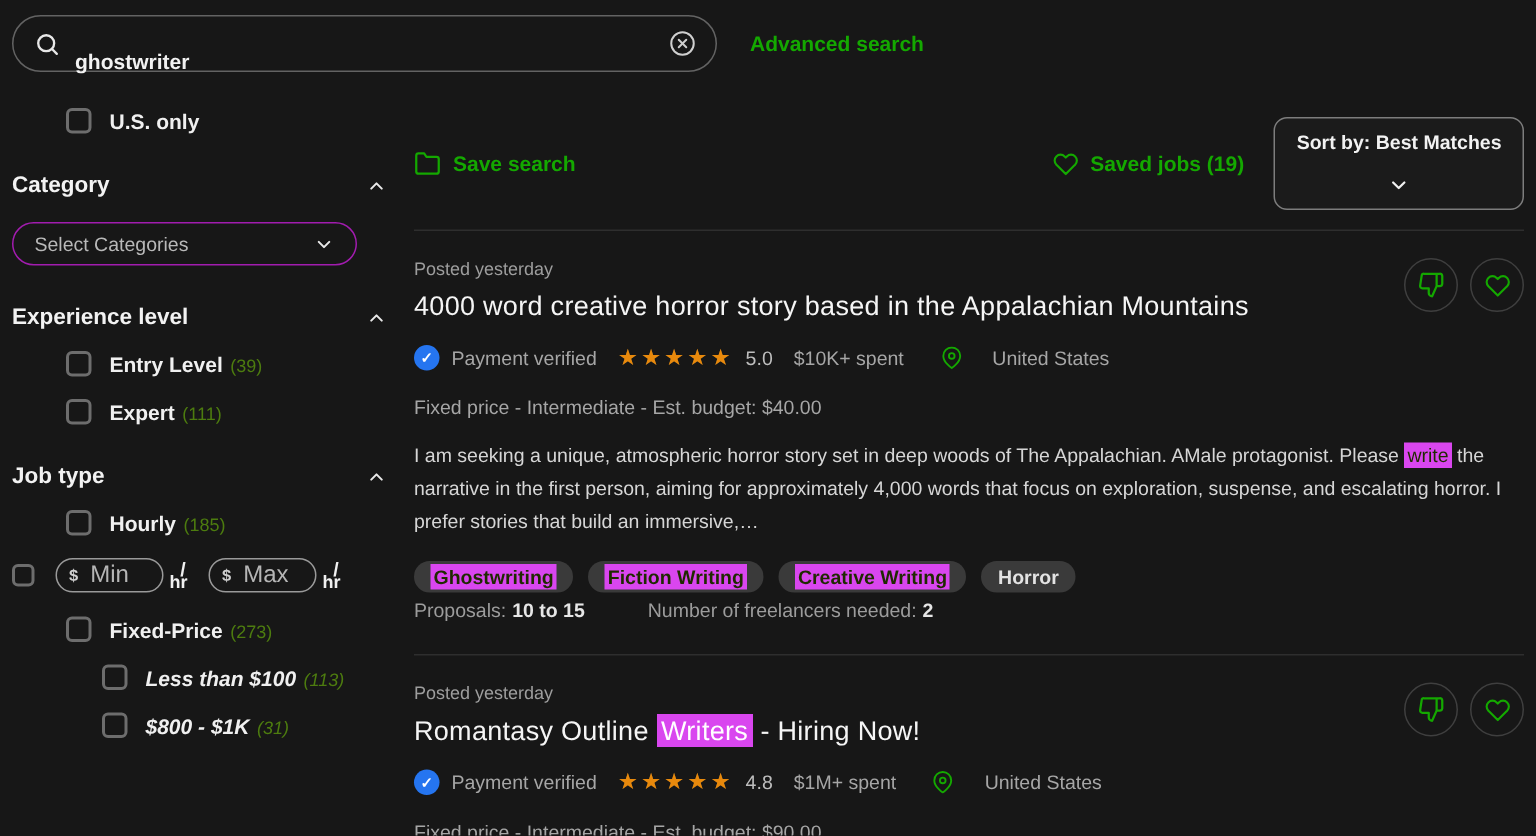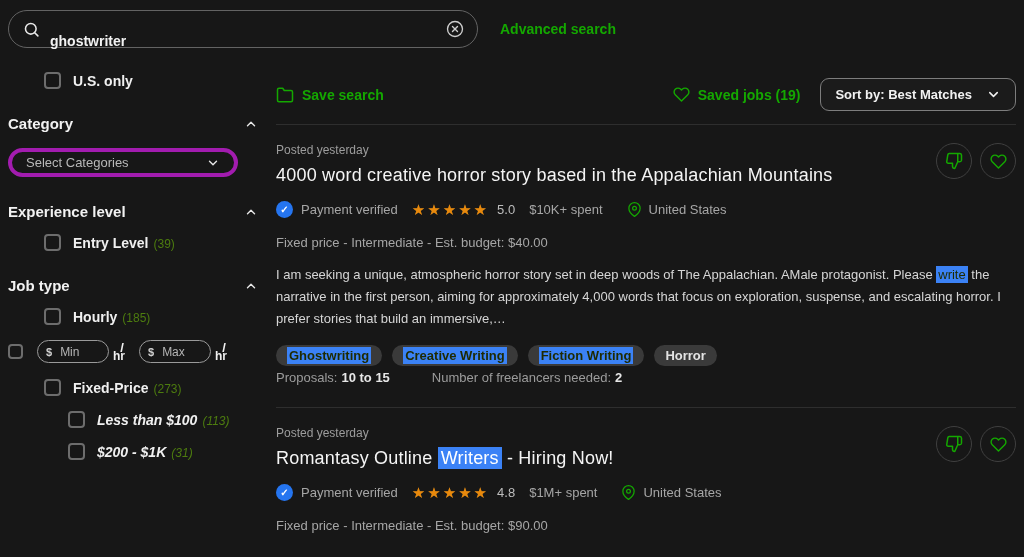--- a/index.html
+++ b/index.html
@@ -24,68 +24,68 @@
   .main { flex:1; padding-left:16px; padding-top:2px; }
 
   
   .cb-row { display:flex; align-items:center; margin-bottom:15px;padding-left:36px; }
   .cb { width:17px; height:17px; border:2px solid #6d6d6d; border-radius:4px; flex:none; background:transparent; }
   .cb-sm { width:15px; height:15px; border-width:2px; }
   .cb-row label { margin-left:12px; font-size:14px; font-weight:700; color:#f0f0f0; }
   .count { font-size:12px; font-weight:400; color:#4d7c0f; margin-left:5px; }
   .side-head { display:flex; align-items:center; justify-content:space-between; margin:26px 2px 14px 0; }
   .side-head h3 { font-size:15px; font-weight:700; color:#f2f2f2; }
-  .select-box { width:230px; height:29px; border:4px solid #a21caf; border-radius:15px;
+  .select-box { width:230px; height:29px; border:1px solid #a21caf; border-radius:15px;
                 display:flex; align-items:center; justify-content:space-between; padding:0 14px;
                 background:transparent; cursor:pointer;margin-top:16px; }
   .select-box span { font-size:13px; color:#b9b9b9; }
   .indent { margin-left:24px;font-style:italic; }
   .hourly-inputs { display:flex; align-items:center; margin:2px 0 16px 0; }
   .money-input { width:72px; height:23px; border:1px solid #9a9a9a; border-radius:12px;
                  display:flex; align-items:center; padding:0 8px; margin-left:14px; }
   .money-input .cur { font-size:11px; color:#cfcfcf; font-weight:700; }
   .money-input input { width:40px; background:transparent; border:none; outline:none;
-                       font-size:12px; color:#e8e8e8; margin-left:8px; font-family:inherit; }
+                       font-size:16px; color:#e8e8e8; margin-left:8px; font-family:inherit; }
   .money-input input::placeholder { color:#b5b5b5; }
   .per { display:inline-flex; flex-direction:column; align-items:center; margin-left:4px; line-height:9px; }
   .per .slash { font-size:13px; font-weight:700; color:#f0f0f0; transform:translateX(3px); }
   .per .hr { font-size:12px; font-weight:700; color:#f0f0f0; }
 
   
   .toolbar { display:flex; align-items:center; padding-top:4px; }
   .tool-link { display:flex; align-items:center; gap:8px; color:#14a800; font-size:14px;
                font-weight:700; text-decoration:none; }
   .toolbar .spacer { flex:1; }
   .saved-jobs { margin-right:20px; }
   .sort-btn { display:flex; align-items:center; gap:14px; background:#1b1b1b; border:1px solid #7d7d7d;
               border-radius:9px; padding:8px 14px; color:#f2f2f2; font-size:13px; font-weight:700;
-              cursor:pointer; font-family:inherit; }
+              cursor:pointer; font-family:inherit;flex-direction:column; }
   .divider { border:none; border-top:1px solid #2e2e2e; margin-top:13px; }
 
   
   .card { padding-top:18px; }
   .card-head { display:flex; align-items:flex-start; }
   .card-head-left { flex:1; min-width:0; }
   .posted { font-size:12px; color:#9d9d9d; }
   .job-title { font-size:18px; font-weight:500; color:#f5f5f5; margin-top:8px; letter-spacing:.2px; }
-  .hl { background:#3b82f6; }
+  .hl { background:#d946ef; }
   .hl-dark { color:#1f2a00; padding:1px 2px; }
   .hl-light { color:#ffffff; padding:1px 3px; }
   .card-actions { display:flex; gap:8px; flex:none; margin-left:16px; }
   .circle-btn { width:36px; height:36px; border-radius:50%; border:1px solid #3f3f3f; background:transparent;
                 display:flex; align-items:center; justify-content:center; cursor:pointer; }
   .meta-row { display:flex; align-items:center; margin-top:15px; font-size:13px; color:#a6a6a6; }
   .pv-badge { width:17px; height:17px; border-radius:50%; background:#2575f0; color:#fff; font-size:10px;
               font-weight:700; display:flex; align-items:center; justify-content:center; margin-right:8px; }
   .meta-item { margin-right:14px; }
   .stars { position:relative; display:inline-block; font-size:15px; letter-spacing:2px; line-height:1;
            color:#55472c; margin-right:8px; }
   .stars-fill { position:absolute; left:0; top:0; white-space:nowrap; overflow:hidden; color:#e8890c; }
   .rating-num { color:#bdbdbd; margin-right:14px; }
-  .pin-wrap { display:flex; align-items:flex-start; gap:7px; margin-left:10px; }
+  .pin-wrap { display:flex; align-items:flex-start; gap:20px; margin-left:10px; }
   .budget-line { font-size:13px; color:#a6a6a6; margin-top:17px; }
   .desc { font-size:13px; line-height:1.7; color:#d6d6d6; margin-top:14px; max-width:742px; }
   .tags { display:flex; gap:10px; margin-top:15px; }
   .pill { background:#3a3a3a; border-radius:12px; padding:3px 11px; font-size:13px; font-weight:700;
           color:#e3e3e3; cursor:default; }
   .props-row { display:flex; gap:42px; margin-top:4px; font-size:13px; color:#9c9c9c; }
   .props-row b { color:#e6e6e6; font-weight:700; margin-left:4px; }
   svg { display:block; }
 </style>
 </head>
@@ -145,20 +145,24 @@
           <svg width="14" height="14" viewBox="0 0 24 24" fill="none" stroke="#e8e8e8" stroke-width="2.4" stroke-linecap="round" stroke-linejoin="round">
               <polyline points="6 15 12 9 18 15"></polyline>
             </svg>
         </span>
       </div>
 
       <div class="cb-row">
         <span class="cb"></span>
         <label><span>Entry Level</span><span class="count">(39)</span></label>
       </div>
+      <div class="cb-row">
+        <span class="cb"></span>
+        <label><span>Expert</span><span class="count">(111)</span></label>
+      </div>
 
       <div class="side-head">
         <h3>Job type</h3>
         <span>
           <svg width="14" height="14" viewBox="0 0 24 24" fill="none" stroke="#e8e8e8" stroke-width="2.4" stroke-linecap="round" stroke-linejoin="round">
               <polyline points="6 15 12 9 18 15"></polyline>
             </svg>
         </span>
       </div>
 
@@ -191,21 +195,21 @@
         <span class="cb"></span>
         <label><span>Fixed-Price</span><span class="count">(273)</span></label>
       </div>
 
       <div class="cb-row indent">
         <span class="cb"></span>
         <label><span>Less than $100</span><span class="count">(113)</span></label>
       </div>
       <div class="cb-row indent">
         <span class="cb"></span>
-        <label><span>$200 - $1K</span><span class="count">(31)</span></label>
+        <label><span>$800 - $1K</span><span class="count">(31)</span></label>
       </div>
     </div>
 
     <div class="main">
 
       <div class="toolbar">
         <a class="tool-link" href="#">
           <span>
             <svg width="18" height="18" viewBox="0 0 24 24" fill="none" stroke="#14a800" stroke-width="2" stroke-linecap="round" stroke-linejoin="round">
                 <path d="M22 19a2 2 0 0 1-2 2H4a2 2 0 0 1-2-2V5a2 2 0 0 1 2-2h5l2 3h9a2 2 0 0 1 2 2z"></path>
@@ -277,22 +281,22 @@
             <span>United States</span>
           </span>
         </div>
 
         <div class="budget-line">Fixed price - Intermediate - Est. budget: $40.00</div>
 
         <div class="desc"><span>I am seeking a unique, atmospheric horror story set in deep woods of The Appalachian. AMale protagonist. Please </span><span class="hl hl-dark">write</span><span> the narrative in the first person, aiming for approximately 4,000 words that focus on exploration, suspense, and escalating horror. I prefer stories that build an immersive,…</span></div>
 
         <div class="tags">
           <span class="pill"><span class="hl hl-dark">Ghostwriting</span></span>
+          <span class="pill"><span class="hl hl-dark">Fiction Writing</span></span>
           <span class="pill"><span class="hl hl-dark">Creative Writing</span></span>
-          <span class="pill"><span class="hl hl-dark">Fiction Writing</span></span>
           <span class="pill"><span>Horror</span></span>
         </div>
 
         <div class="props-row">
           <span><span>Proposals:</span><b>10 to 15</b></span>
           <span><span>Number of freelancers needed:</span><b>2</b></span>
         </div>
       </div>
 
       <hr class="divider" style="margin-top:22px;">

